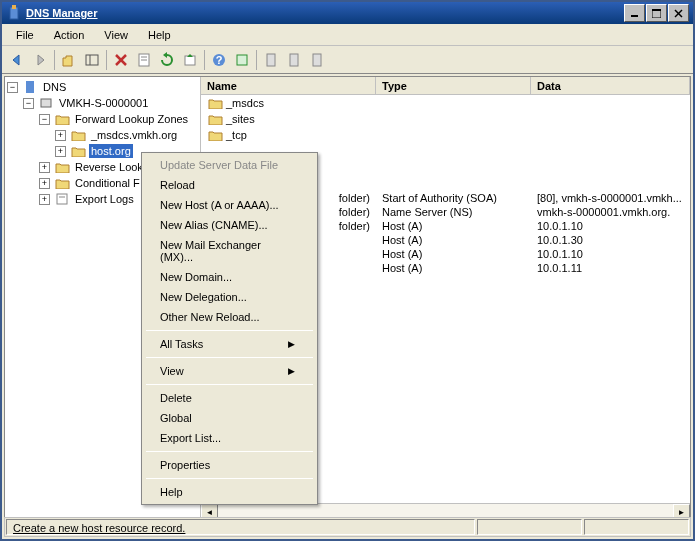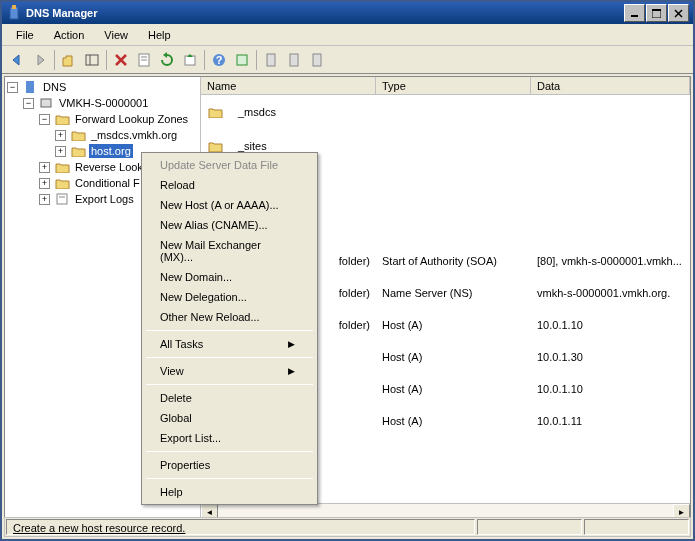--- a/index.html
+++ b/index.html
@@ -1,19 +1,19 @@
 <!DOCTYPE html>
 <html><head>
 <meta charset="utf-8">
 <style>
 * { box-sizing: border-box; margin: 0; padding: 0; font-family: Tahoma, sans-serif; font-size: 11px; }
 body { background: #ece9d8; width: 695px; height: 541px; overflow: hidden; border: 2px solid #3c5a8c; position: relative; }
 
 
-.titlebar { background: linear-gradient(to bottom, #2b5fb5, #0a3a7a); height: 22px; display: flex; align-items: center; padding: 0 4px 0 4px; color: #fff; }
+.titlebar { background: linear-gradient(to bottom, #2b5fb5, #0a3a7a); height: 22px; display: flex; align-items: center; padding: 0 4px 0 4px; color: #fff; text-decoration: underline; }
 .titlebar-icon { width: 16px; height: 16px; margin-right: 4px; display: inline-flex; align-items: center; justify-content: center; }
 .titlebar-text { flex: 1; font-weight: bold; }
 .titlebar-btns { display: flex; gap: 1px; }
 .titlebar-btn { width: 21px; height: 18px; background: #c0c0c0; border: 1px solid #fff; border-right-color: #555; border-bottom-color: #555; display: flex; align-items: center; justify-content: center; font-weight: bold; cursor: pointer; color: #000; font-size: 10px; }
 
 
 .menubar { background: #ece9d8; height: 22px; display: flex; align-items: center; border-bottom: 1px solid #c0c0c0; padding: 0 4px; }
 .menubar-item { padding: 2px 10px; cursor: pointer; }
 
 
@@ -28,25 +28,25 @@
 .tree { width: 196px; border-right: 1px solid #c0c0c0; overflow: auto; padding: 2px; background: #fff; }
 .tree-node { display: flex; align-items: center; padding: 1px 0; white-space: nowrap; }
 .tree-toggle { width: 11px; height: 11px; border: 1px solid #888; display: inline-flex; align-items: center; justify-content: center; font-size: 9px; line-height: 1; margin-right: 4px; cursor: pointer; background: #fff; }
 .tree-icon { width: 16px; height: 14px; margin-right: 3px; display: inline-flex; align-items: center; justify-content: center; }
 .tree-label { cursor: pointer; padding: 1px 2px; }
 .tree-label.selected { background: #316ac5; color: #fff; }
 .tree-children { padding-left: 16px; }
 
 
 .list { flex: 1; display: flex; flex-direction: column; overflow: hidden; }
-.list-header { display: flex; background: #ece9d8; height: 18px; border-bottom: 1px solid #c0c0c0; }
+.list-header { display: flex; background: #ece9d8; height: 18px; border-bottom: 1px solid #c0c0c0; font-weight: bold; }
 .list-header-cell { border-right: 1px solid #c0c0c0; padding: 2px 6px; cursor: pointer; display: flex; align-items: center; }
 .list-body { flex: 1; overflow: auto; position: relative; }
 .list-row { display: flex; padding: 1px 0; }
-.list-cell { padding: 9px 6px; white-space: nowrap; overflow: hidden; display: flex; align-items: center; gap: 12px; }
+.list-cell { padding: 0 6px; white-space: nowrap; overflow: hidden; display: flex; align-items: center; }
 .col-name { width: 175px; }
 .col-type { width: 155px; }
 .col-data { width: 150px; }
 .row-icon { width: 16px; height: 14px; margin-right: 3px; display: inline-flex; align-items: center; justify-content: center; }
 
 
 .hscroll { height: 17px; background: #ece9d8; border-top: 1px solid #c0c0c0; display: flex; }
 .scroll-btn { width: 17px; height: 16px; background: #ece9d8; border: 1px solid #fff; border-right-color: #888; border-bottom-color: #888; display: flex; align-items: center; justify-content: center; font-size: 8px; cursor: pointer; }
 .scroll-track { flex: 1; background: repeating-conic-gradient(#ece9d8 0% 25%, #fff 0% 50%) 50% / 2px 2px; }
 

